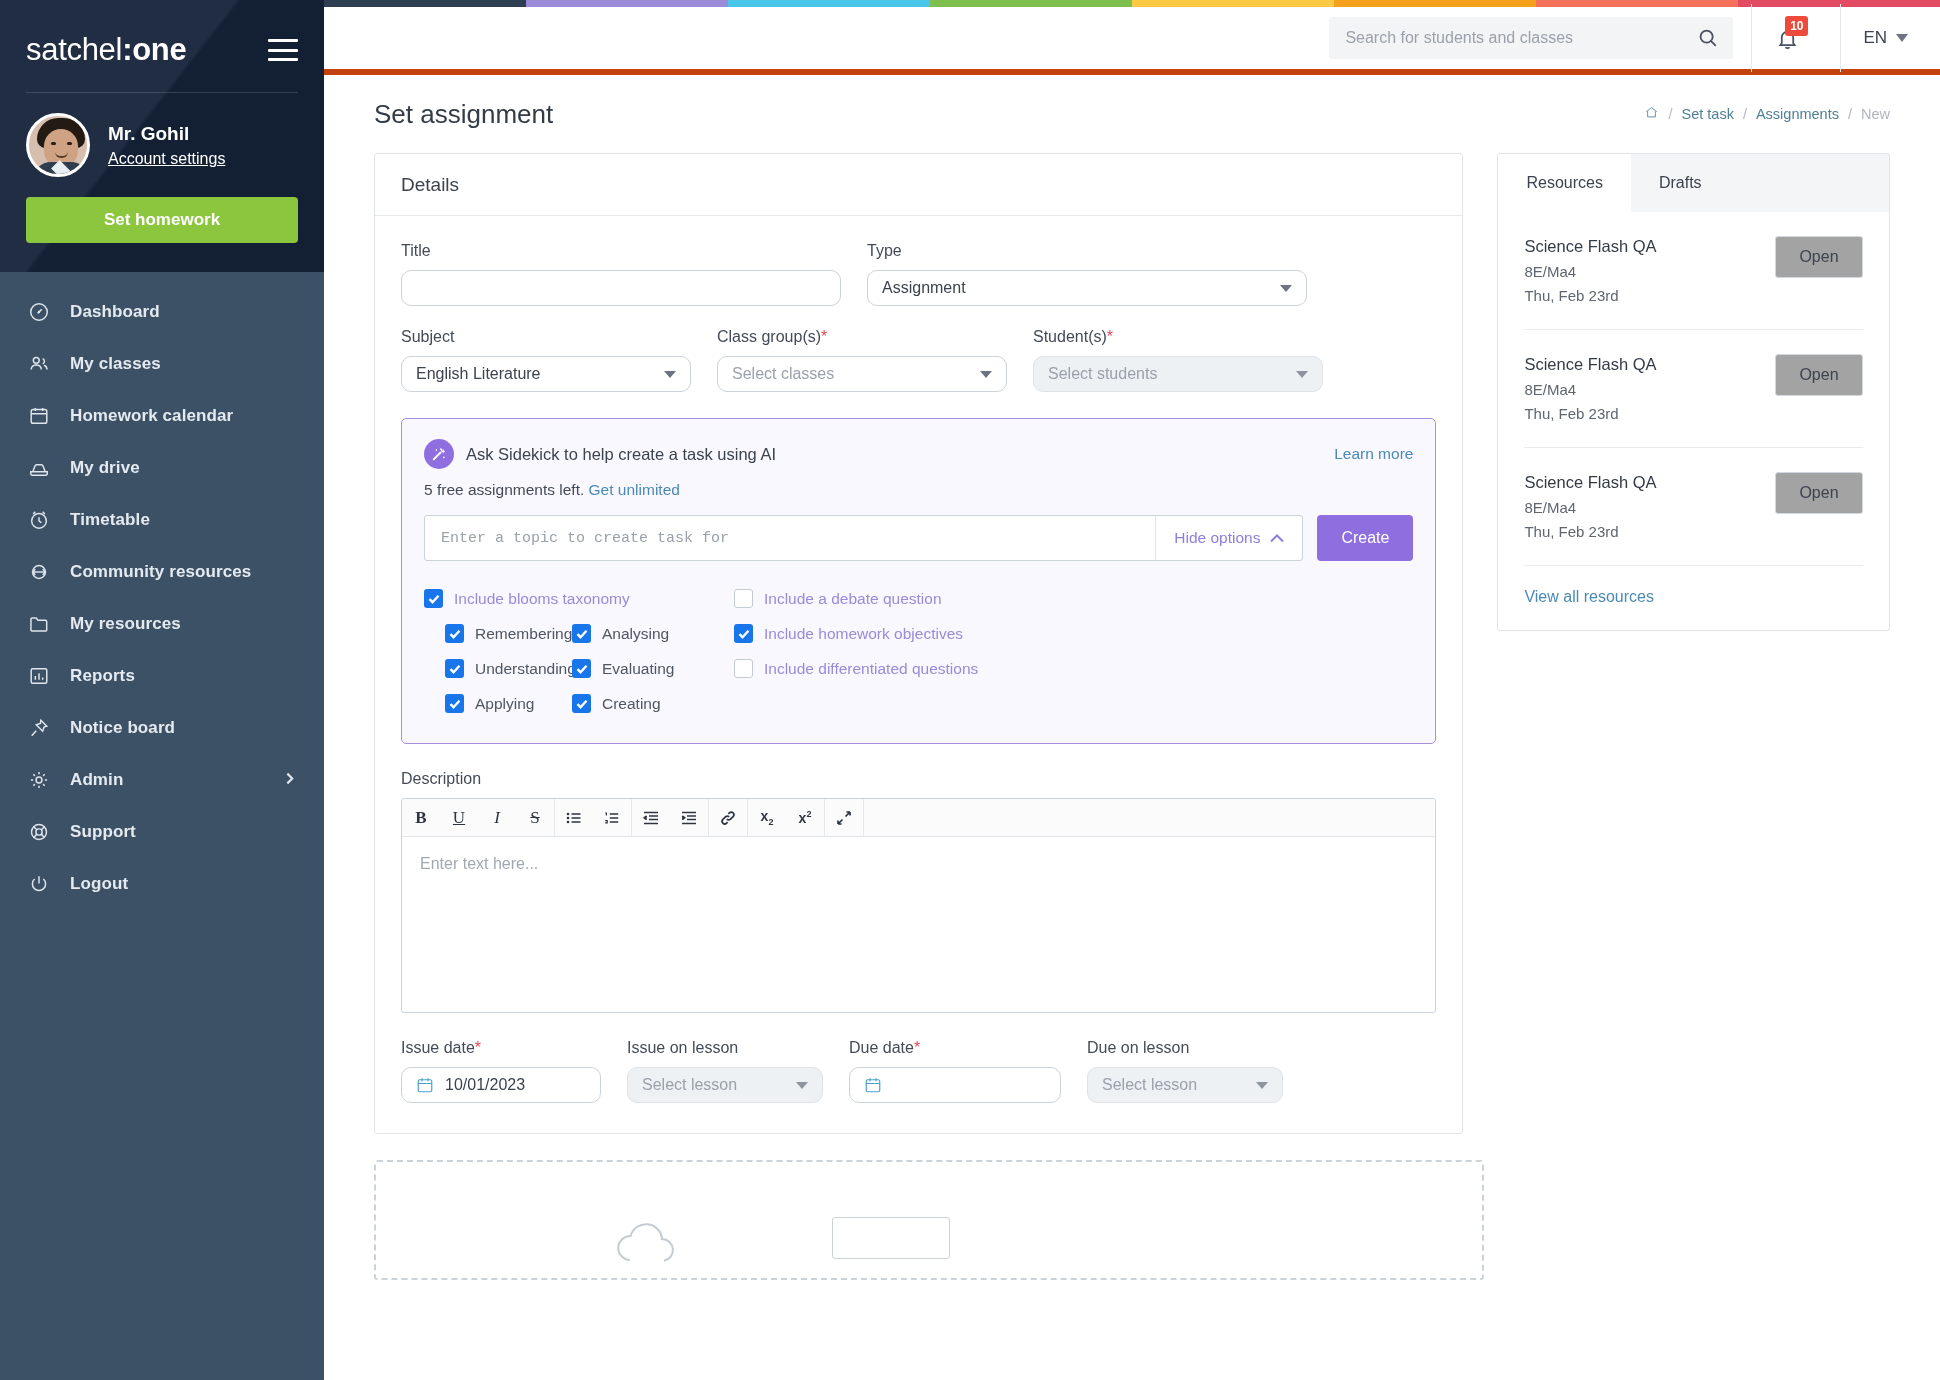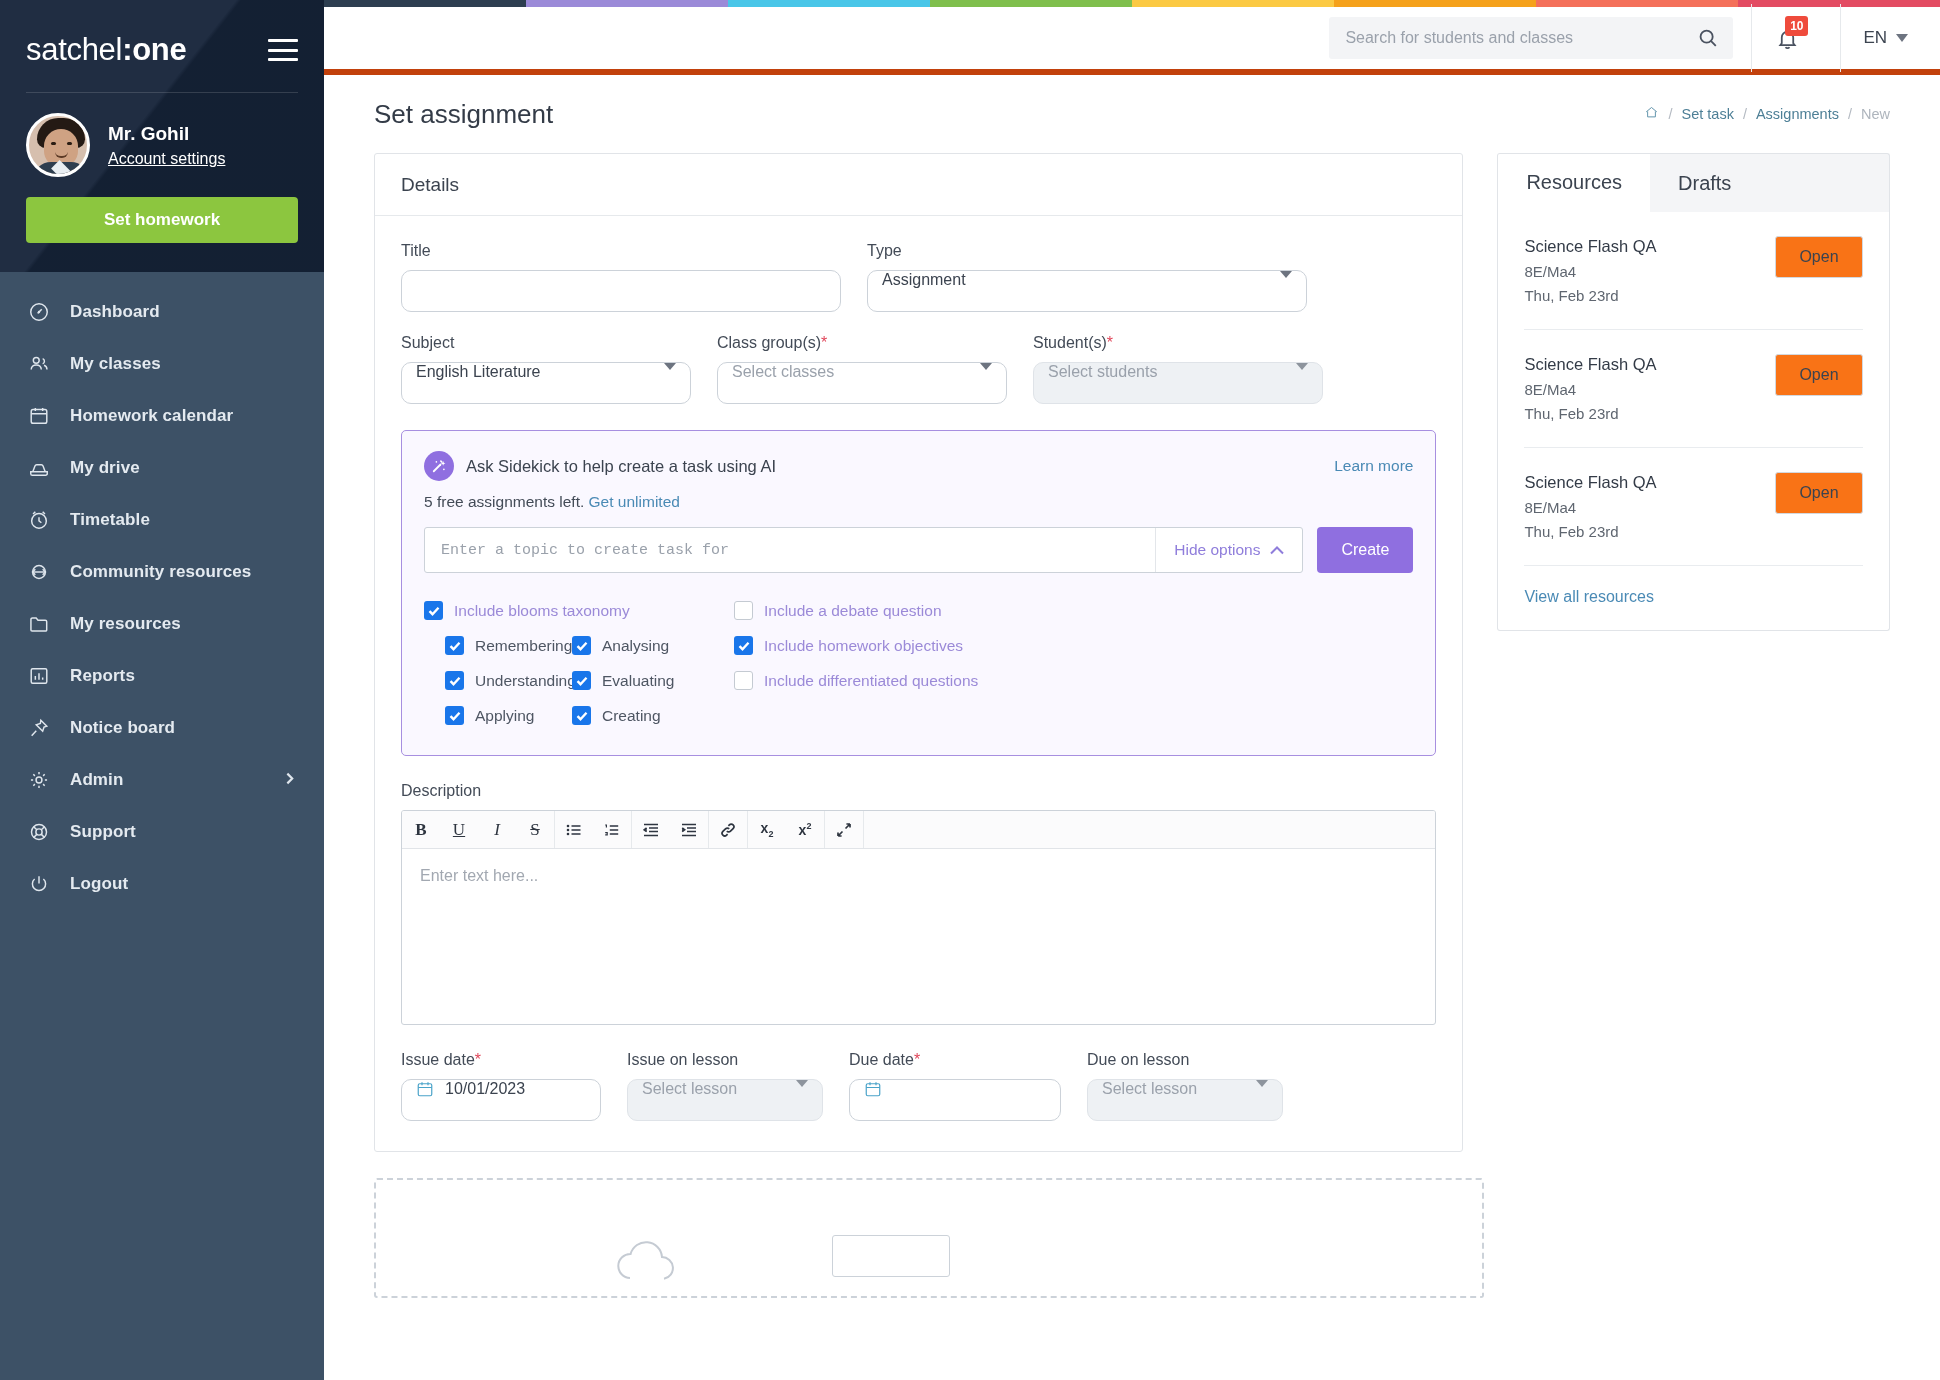--- a/index.html
+++ b/index.html
@@ -137,22 +137,22 @@
   .card-head { height: 62px; display: flex; align-items: center; padding: 0 26px;
     border-bottom: 1px solid #e6e9ec; }
   .card-head h2 { font-size: 19px; font-weight: 400; color: #3b434f; }
   .card-body { padding: 26px 26px 30px 26px; }
 
   .field-label { font-size: 16px; color: #434b57; margin-bottom: 10px; display: block; }
   .req { color: #e0465a; }
 
   .row { display: flex; gap: 26px; }
   .ctrl {
-    height: 42px; border: 1px solid #ccd2d9; border-radius: 10px; background: #ffffff;
-    display: flex; align-items: flex-start; padding: 0 14px; font-size: 16px; color: #3b434f;
+    height: 36px; border: 1px solid #ccd2d9; border-radius: 10px; background: #ffffff;
+    display: flex; align-items: center; padding: 0 14px; font-size: 16px; color: #3b434f;
     position: relative;
   }
   .ctrl.disabled { background: #eef1f4; border-color: #dfe3e8; }
   .ctrl input { border: none; outline: none; width: 100%; font-size: 16px;
     font-family: "Liberation Sans", sans-serif; color: #3b434f; background: transparent; }
   .ctrl .ph { color: #9aa1ab; }
   .caret { position: absolute; right: 14px; width: 0; height: 0;
     border-left: 6px solid transparent; border-right: 6px solid transparent;
     border-top: 7px solid #6d7480; }
   .caret.dim { border-top-color: #8d949d; }
@@ -251,32 +251,32 @@
   .dz-cloud { position: absolute; left: 236px; top: 58px; }
   .dz-cloud svg { width: 70px; height: 46px; stroke: #c5cbd3; fill: none; stroke-width: 2; }
   .dz-btn { position: absolute; left: 456px; top: 55px; width: 118px; height: 42px;
     border: 1px solid #ccd2d9; border-radius: 3px; background: #ffffff; }
 
   
   .rpanel { width: 400px; }
   .rp-tabs { display: flex; border: 1px solid #e1e4e8; border-bottom: none;
     background: #f4f5f7; border-radius: 3px 3px 0 0; overflow: hidden; }
   .rp-tab { height: 58px; display: flex; align-items: center; justify-content: center;
-    font-size: 20px; color: #3b434f; cursor: pointer; padding: 0 28px; }
+    font-size: 16px; color: #3b434f; cursor: pointer; padding: 0 28px; }
   .rp-tab.active { background: #ffffff; border-bottom: 1px solid #ffffff; }
   .rp-tab.inactive { background: #f4f5f7; }
   .rp-body { border: 1px solid #e1e4e8; border-top: none; background: #ffffff;
     border-radius: 0 0 3px 3px; padding: 0 26px; }
   .res-item { display: flex; align-items: flex-start; justify-content: space-between;
     padding: 22px 0 20px 0; border-bottom: 1px solid #e9ecef; }
   .res-name { font-size: 16.5px; color: #333b47; line-height: 1.55; }
   .res-class { font-size: 15px; color: #5f6670; line-height: 1.65; }
   .res-date { font-size: 15px; color: #5f6670; line-height: 1.65; }
   .open-btn { width: 88px; height: 42px; border: 1px solid #d3d8de; border-radius: 3px;
-    background: #f97316; font-size: 16px; color: #3b434f; cursor: pointer;
+    background: #a3a3a3; font-size: 16px; color: #3b434f; cursor: pointer;
     font-family: "Liberation Sans", sans-serif; flex-shrink: 0; margin-top: 2px; }
   .rp-foot { padding: 22px 0 24px 0; }
   .rp-foot a { font-size: 16px; color: #4a8ab5; text-decoration: none; cursor: pointer; }
 </style>
 </head>
 <body>
 
 <div class="app">
 
   <aside class="sidebar">

